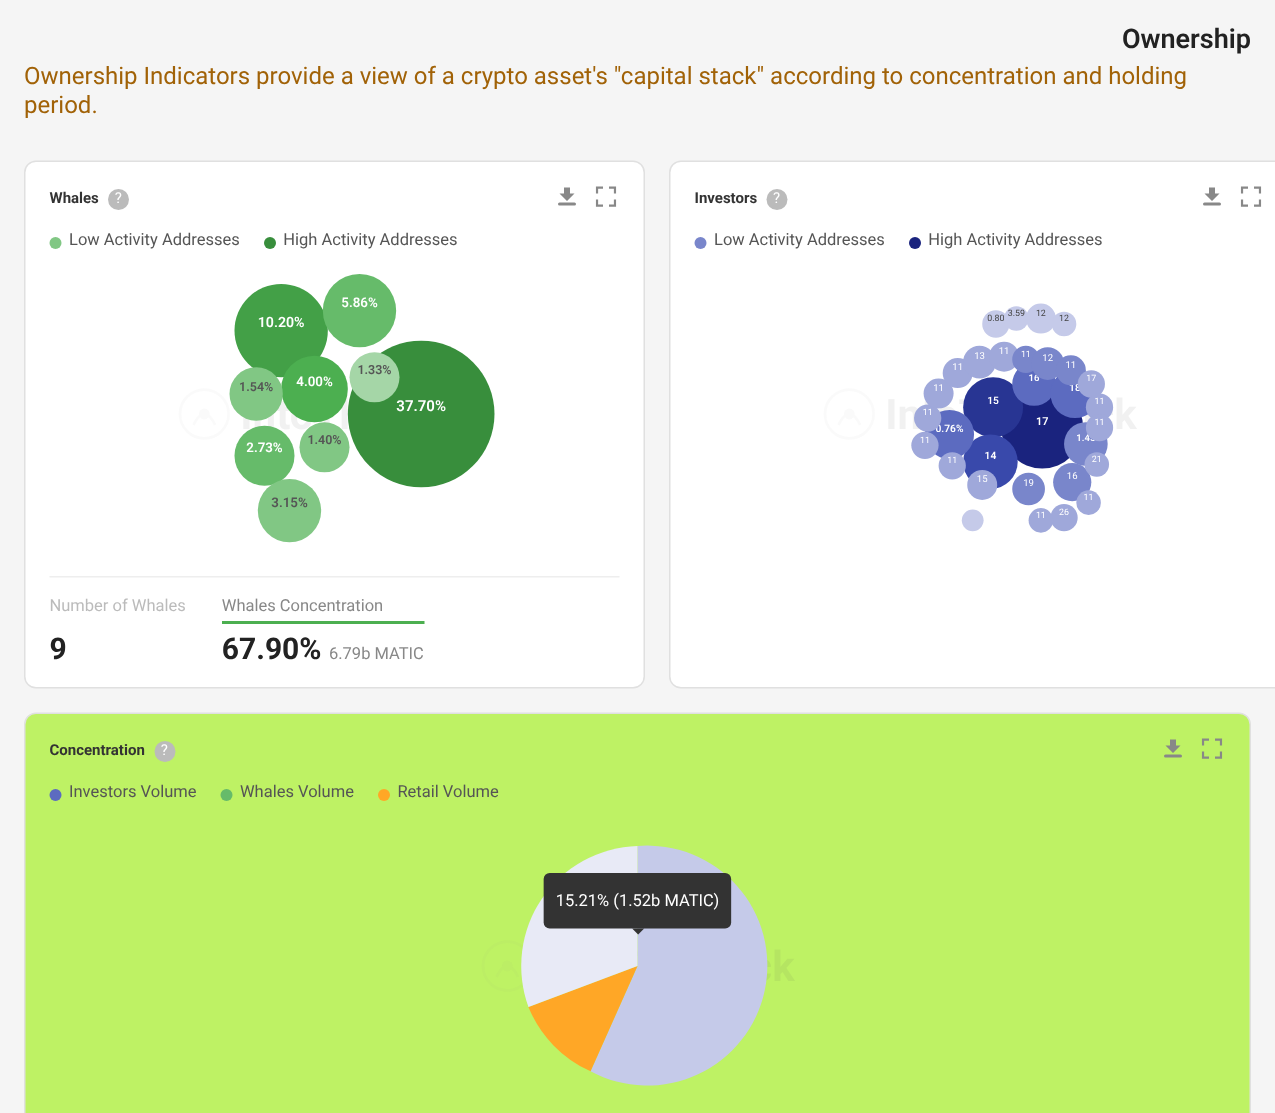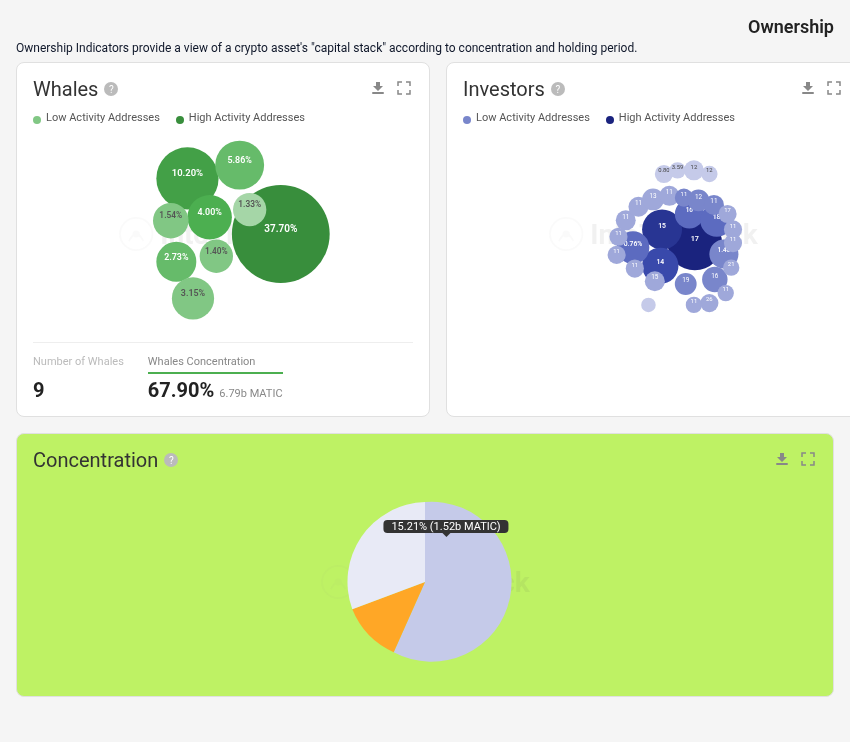--- a/index.html
+++ b/index.html
@@ -14,23 +14,23 @@
       max-width: 850px;
     }
     .page-title {
       font-size: 18px;
       font-weight: 600;
       margin-bottom: 4px;
       color: #222;
       text-align: right;
     }
     .page-subtitle {
-      font-size: 12px;
-      color: #0f172a;
-      margin-bottom: 7px;
+      font-size: 16px;
+      color: #a16207;
+      margin-bottom: 28px;
     }
     .cards-row {
       display: flex;
       gap: 16px;
       margin-bottom: 16px;
     }
     .card {
       background: #fff;
       border-radius: 8px;
       border: 1px solid #e0e0e0;
@@ -43,22 +43,22 @@
       align-items: center;
       justify-content: space-between;
       margin-bottom: 10px;
     }
     .card-title-row {
       display: flex;
       align-items: center;
       gap: 6px;
     }
     .card-title {
-      font-size: 20px;
-      font-weight: 400;
+      font-size: 10px;
+      font-weight: 700;
       color: #333;
     }
     .help-icon {
       width: 14px;
       height: 14px;
       border-radius: 50%;
       background: #bbb;
       color: #fff;
       font-size: 10px;
       display: flex;
@@ -170,30 +170,29 @@
     .pie-area {
       position: relative;
       height: 200px;
       display: flex;
       align-items: center;
       justify-content: center;
     }
     .tooltip-bubble {
       background: #333;
       color: #fff;
-      padding: 0 8px;
+      padding: 12px 8px;
       border-radius: 4px;
       font-size: 11px;
       position: absolute;
       top: 28px;
       left: 50%;
       transform: translateX(-50%);
       white-space: nowrap;
       z-index: 10;
-      margin-left: 21px;
     }
     .tooltip-bubble::after {
       content: '';
       position: absolute;
       bottom: -4px;
       left: 50%;
       transform: translateX(-50%);
       border-left: 4px solid transparent;
       border-right: 4px solid transparent;
       border-top: 4px solid #333;
@@ -453,20 +452,34 @@
           </svg>
         </button>
         <button class="card-action-btn">
           <svg width="14" height="14" viewBox="0 0 14 14" fill="none" stroke="#888" stroke-width="1.5">
             <path d="M1 5V1h4M9 1h4v4M13 9v4h-4M5 13H1V9"></path>
           </svg>
         </button>
       </div>
     </div>
 
+    <div class="legend">
+      <div class="legend-item">
+        <div class="legend-dot" style="background:#5c6bc0;"></div>
+        <span>Investors Volume</span>
+      </div>
+      <div class="legend-item">
+        <div class="legend-dot" style="background:#66bb6a;"></div>
+        <span>Whales Volume</span>
+      </div>
+      <div class="legend-item">
+        <div class="legend-dot" style="background:#ffa726;"></div>
+        <span>Retail Volume</span>
+      </div>
+    </div>
 
     <div class="pie-area">
       <div class="watermark">
         <svg class="watermark-logo" viewBox="0 0 40 40" fill="none">
           <circle cx="20" cy="20" r="18" stroke="#888" stroke-width="2"></circle>
           <path d="M12 28 Q20 12 28 28" stroke="#888" stroke-width="2" fill="none"></path>
           <circle cx="20" cy="20" r="4" fill="#888"></circle>
         </svg>
         IntoTheBlock
       </div>

